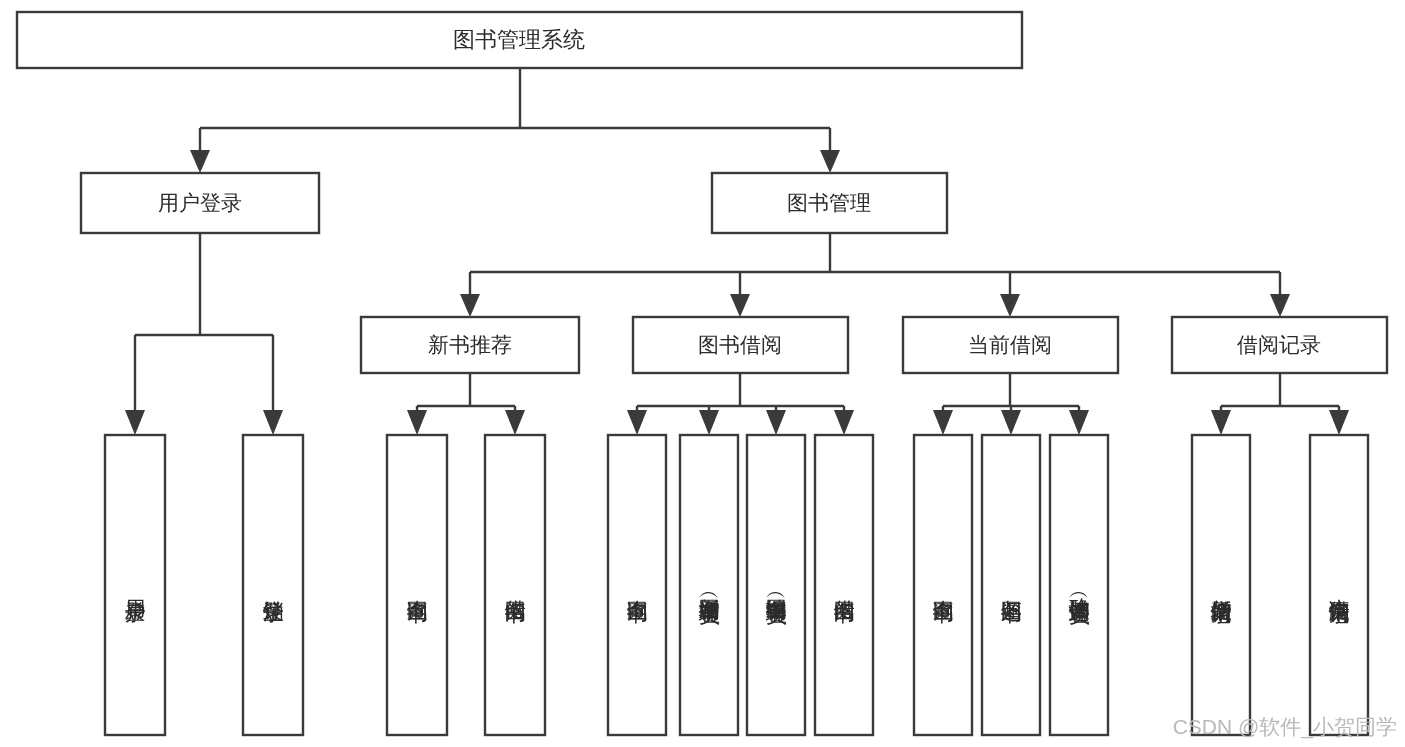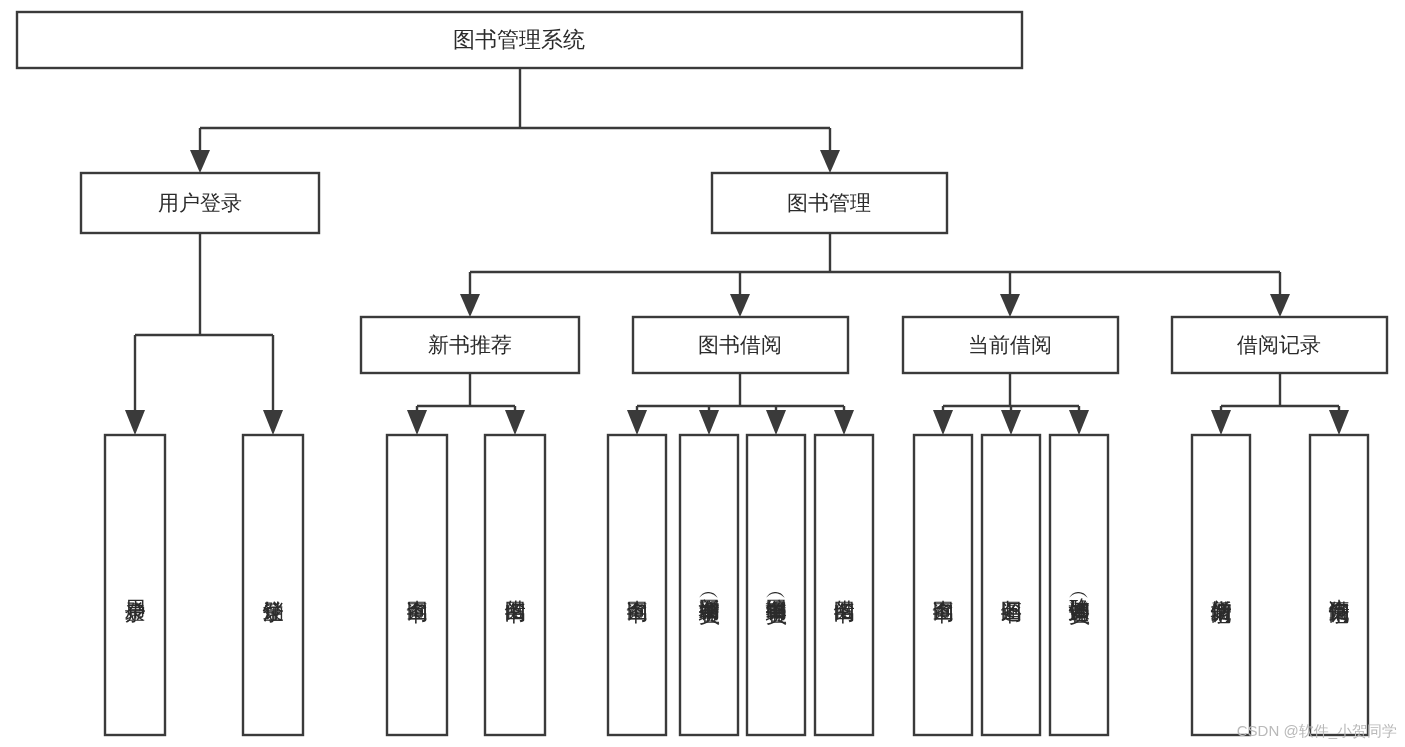--- a/index.html
+++ b/index.html
@@ -69,21 +69,21 @@
     justify-content: center;
     white-space: nowrap;
     pointer-events: none;
     letter-spacing: 1px;
   }
   #watermark {
     position: absolute;
     right: 8px;
     bottom: 6px;
     font-family: "Liberation Sans", "DejaVu Sans", sans-serif;
-    font-size: 15px;
+    font-size: 21px;
     color: #b9b9b9;
     white-space: nowrap;
   }
 </style>
 </head>
 <body>
 
 <div id="diagram-root">
 
   <svg id="tree-svg" viewBox="0 0 1405 747">

